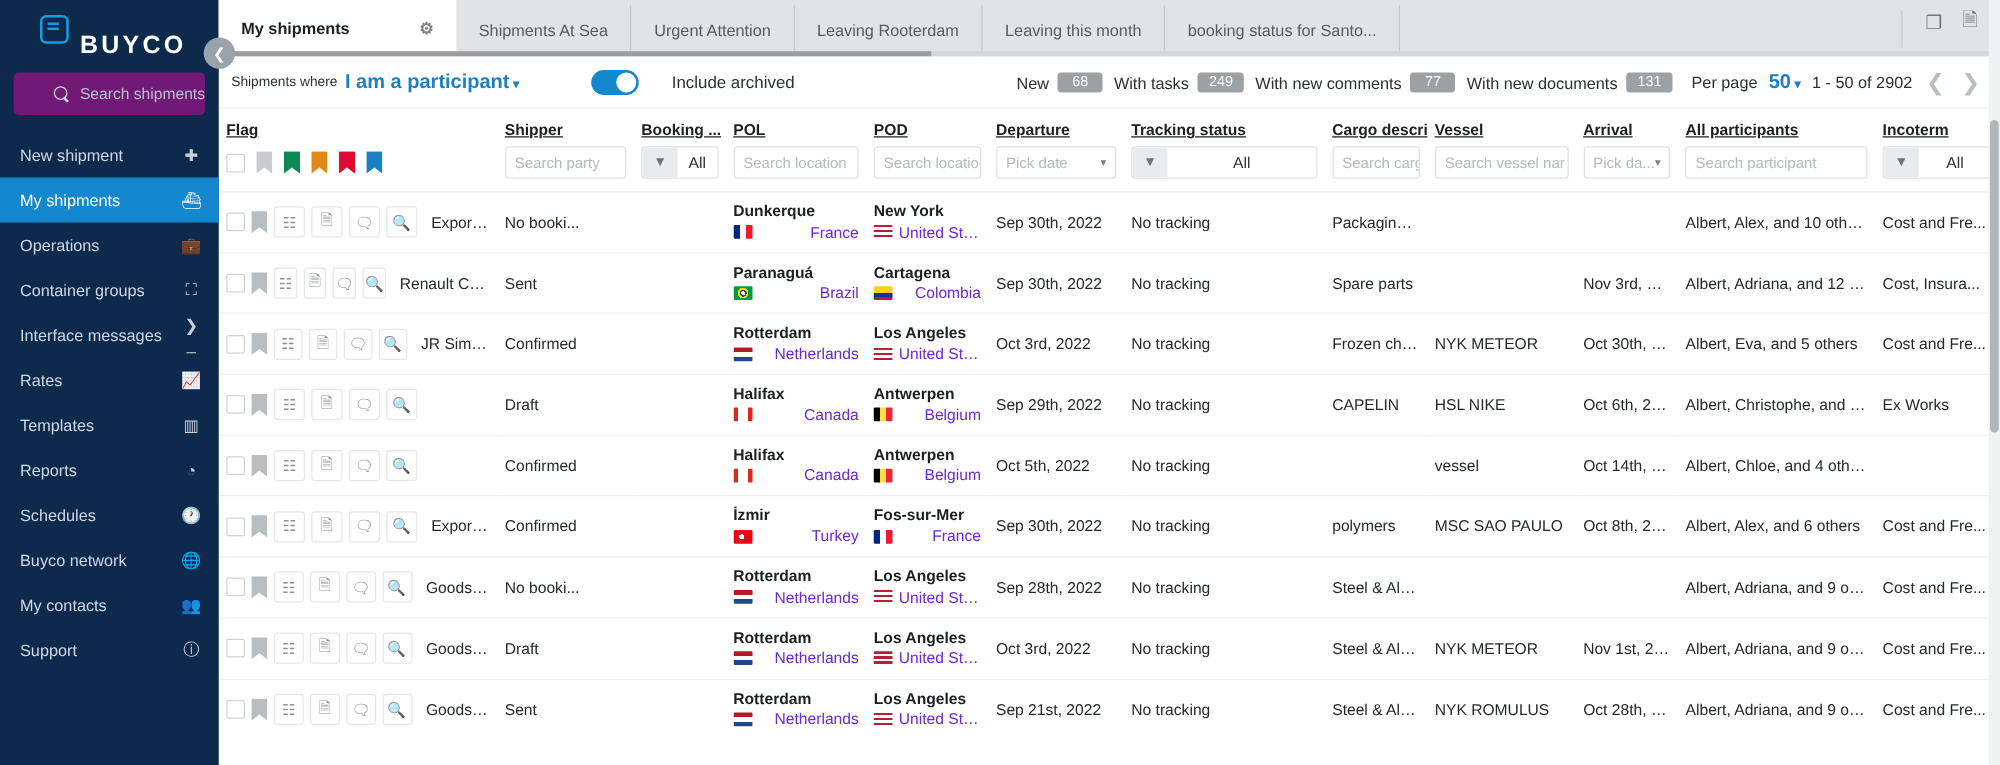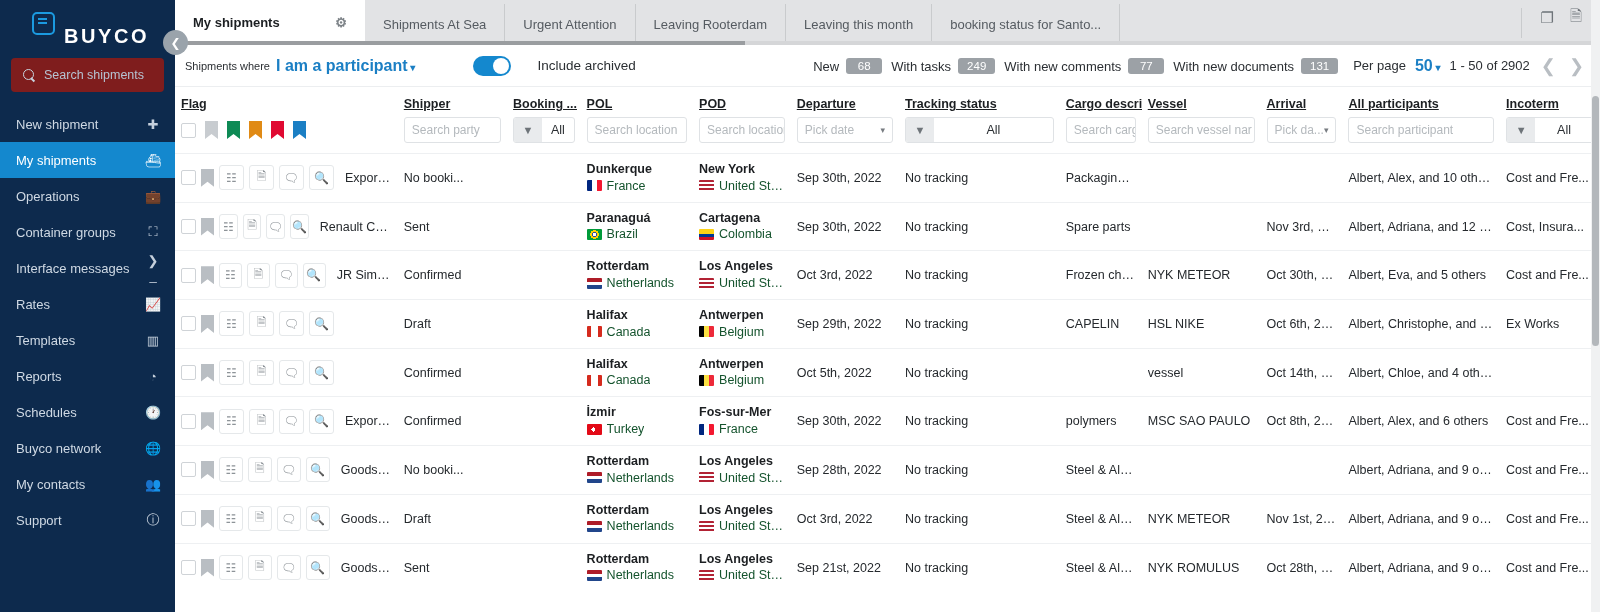--- a/index.html
+++ b/index.html
@@ -25,23 +25,24 @@
     border-radius: 5px; position: relative; flex: 0 0 23px;
   }
   .logo-mark::before {
     content: ""; position: absolute; left: 4px; top: 4px;
     width: 9px; height: 2.5px; background: #1b9ae0; box-shadow: 0 4px 0 #1b9ae0;
   }
   .logo-text {
     color: #fff; font-size: 20px; font-weight: bold; letter-spacing: 2.6px; margin-top: 27px;
   }
   .search-box {
-    margin: 12px 11px 0 11px; height: 34px; background: #7f1d1d;
+    margin: 12px 11px 0 11px; height: 34px; background: #701a75;
     border-radius: 4px; display: flex; align-items: center; gap: 8px;
     padding-left: 12px;
+    justify-content: flex-end;
   }
   .search-box .mag { width: 13px; height: 13px; position: relative; flex:0 0 13px;}
   .search-box .mag::before {
     content:""; position:absolute; left:0; top:0; width:9px; height:9px;
     border:1.6px solid #c9d4e0; border-radius:50%;
   }
   .search-box .mag::after {
     content:""; position:absolute; left:8px; top:8px; width:5px; height:1.6px;
     background:#c9d4e0; transform:rotate(45deg); transform-origin:left center;
   }
@@ -173,21 +174,21 @@
     font-size: 12.5px; color: #25292d; padding: 0 6px; vertical-align: middle;
     overflow: hidden; white-space: nowrap;
   }
   .acts { display: flex; align-items: center; gap: 5px; }
   .abtn {
     width: 25px; height: 25px; border: 1px solid #e5e8ea; border-radius: 3px;
     display: flex; align-items: center; justify-content: center;
     color: #8d9398; font-size: 12px; background: #fff; cursor: pointer;
   }
   .port .pname { font-weight: bold; font-size: 12.5px; color: #1c1f22; line-height: 1.25;}
-  .port .pc { font-size: 12.5px; color: #14532d; display: flex; align-items: center; gap: 5px; line-height:1.3;}
+  .port .pc { font-size: 12.5px; color: #6d28d9; display: flex; align-items: center; gap: 5px; line-height:1.3;justify-content:space-between;}
   .flagimg {
     width: 15px; height: 11px; border-radius: 1px; flex: 0 0 15px;
     display: inline-block; overflow: hidden; position: relative;
   }
   .ell { overflow: hidden; text-overflow: ellipsis; white-space: nowrap; display:block;}
 
   
   .vscroll {
     position: absolute; right: 0; top: 0; width: 9px; height: 612px;
     background: #f0f1f2; z-index: 20;

